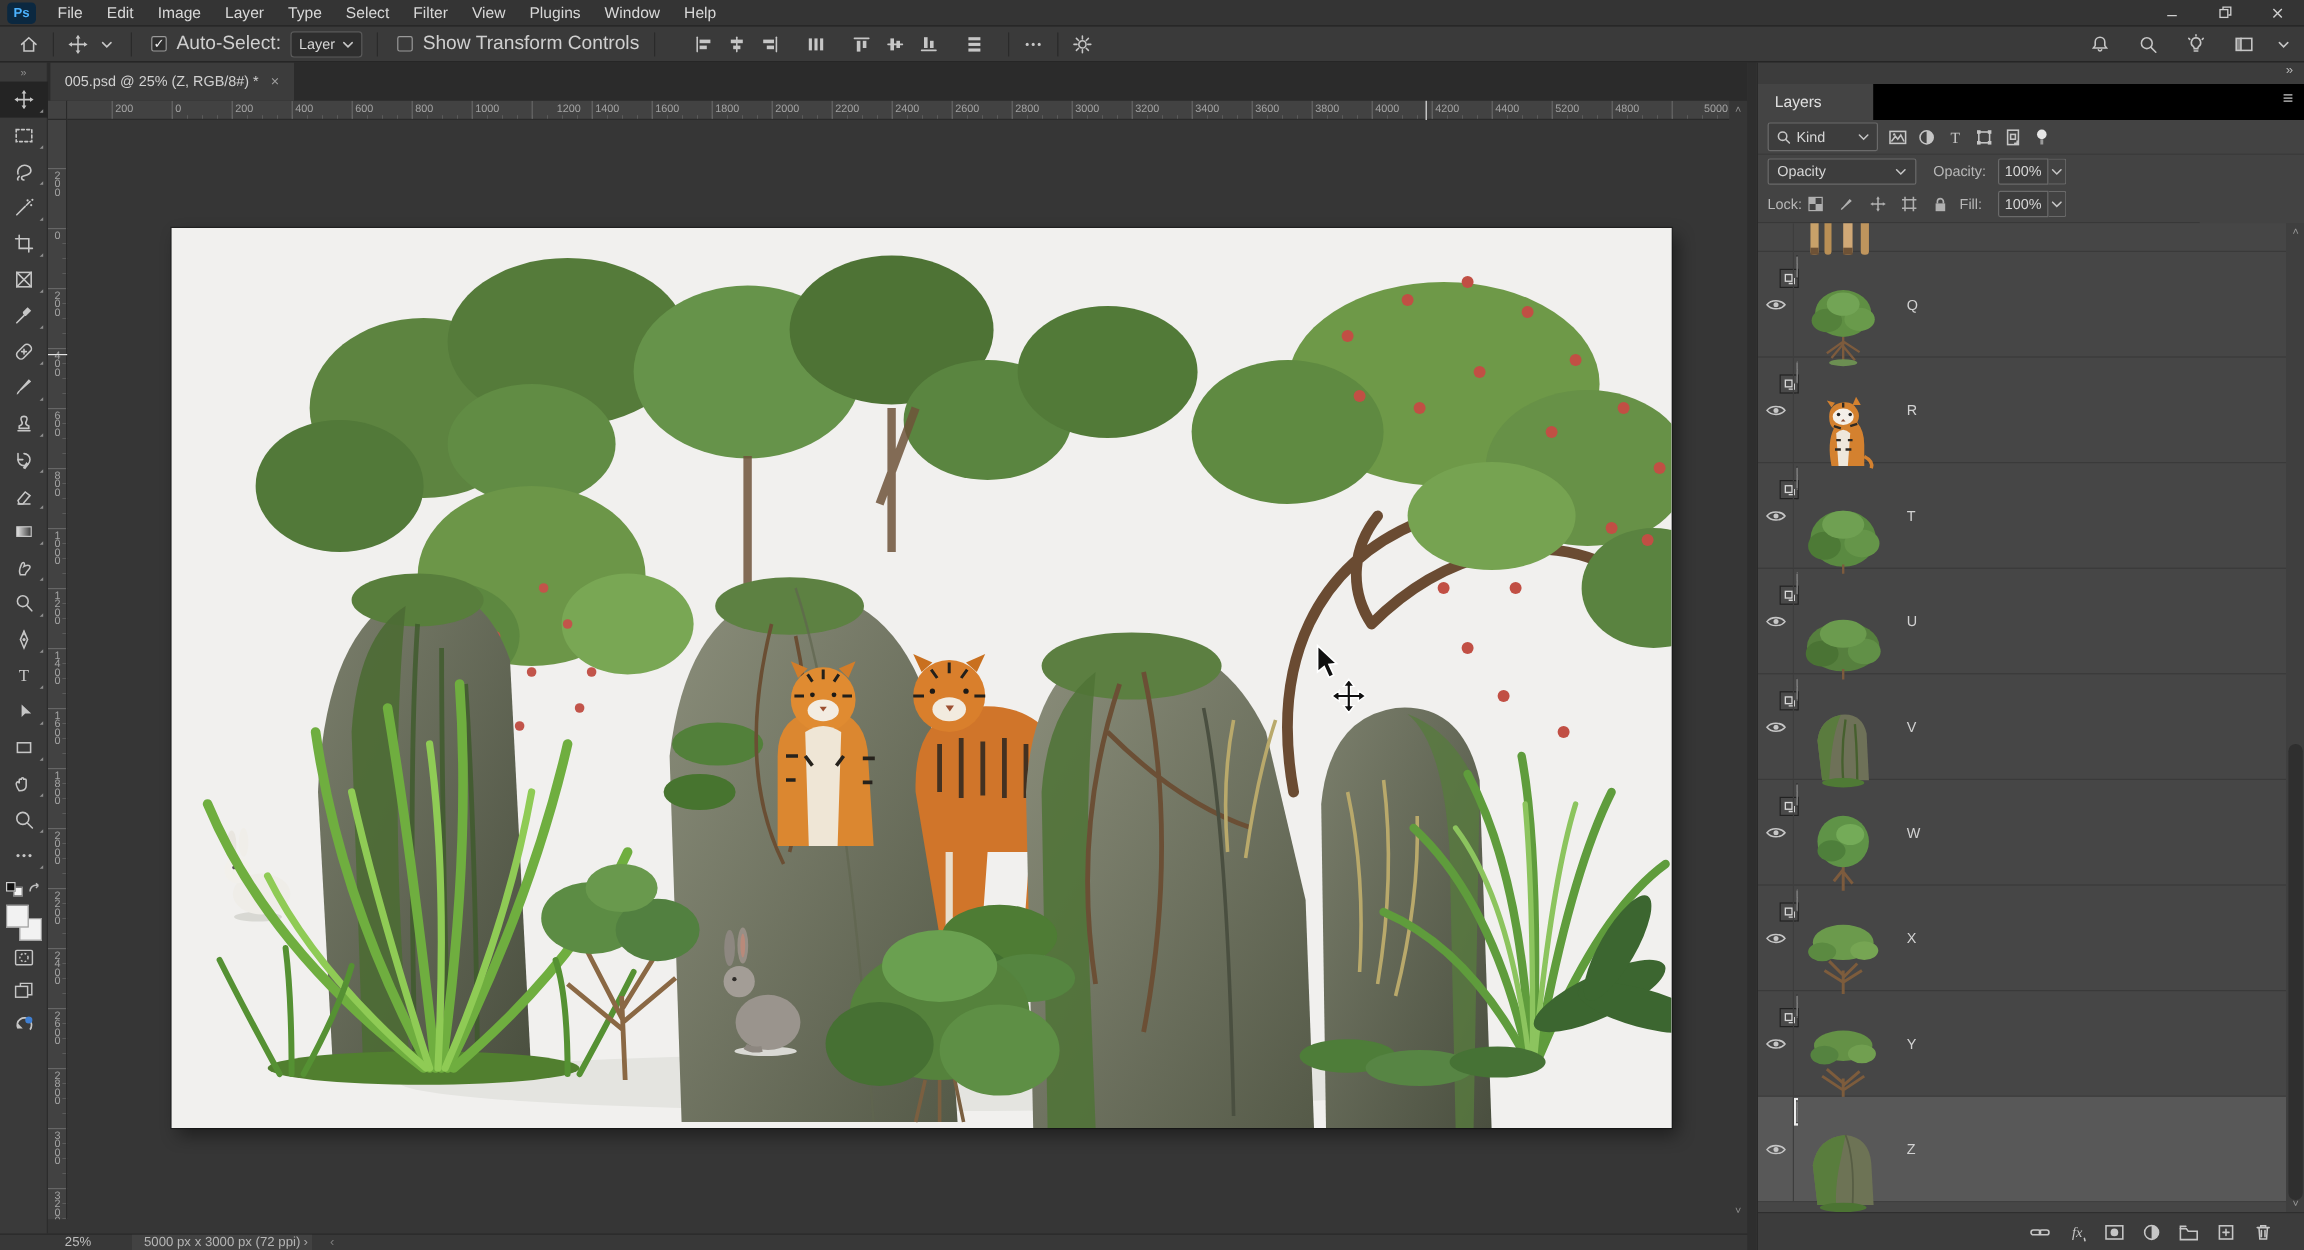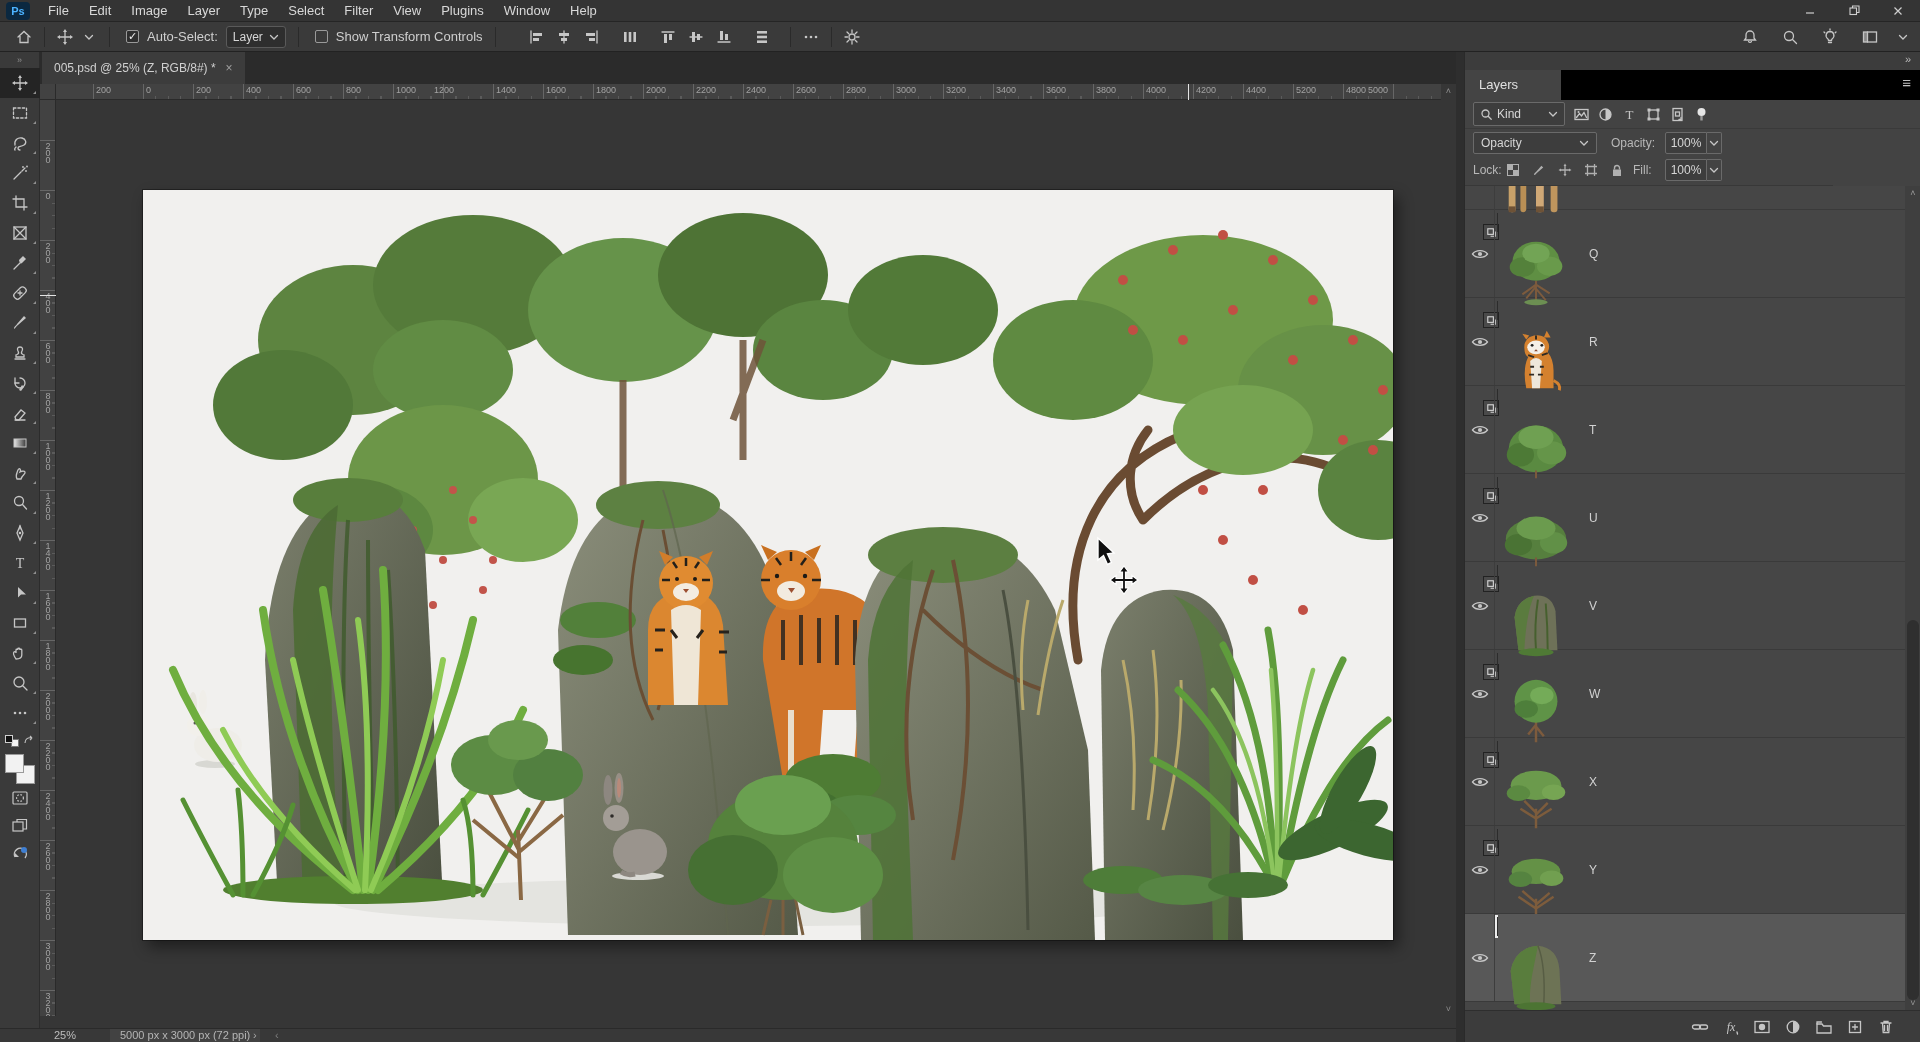--- a/index.html
+++ b/index.html
@@ -12,21 +12,21 @@
   .ps-logo { width:24px; height:18px; margin-left:6px; background:#0b2840; color:#4cb3ff; border-radius:4px; font-size:11px; font-weight:bold; display:flex; align-items:center; justify-content:center; }
   .menus { display:flex; margin-left:8px; height:100%; align-items:center; }
   .menu-item { font-size:13px; color:#d8d8d8; padding:0 10px; line-height:22px; cursor:default; }
   .win-controls { margin-left:auto; display:flex; height:100%; }
   .win-btn { width:44px; height:100%; display:flex; align-items:center; justify-content:center; color:#cfcfcf; }
 
   
   .optionsbar { position:absolute; left:0; top:22px; width:1920px; height:30px; background:#3a3a3a; border-bottom:1px solid #222; display:flex; align-items:center; z-index:49; }
   .ob-sep { width:1px; height:20px; background:#2a2a2a; margin:0 8px; }
   .ob-icon { width:24px; height:24px; display:flex; align-items:center; justify-content:center; }
-  .ob-label { font-size:13px; color:#cfcfcf; margin:16px 4px; white-space:nowrap; }
+  .ob-label { font-size:16px; color:#cfcfcf; margin:16px 4px; white-space:nowrap; }
   .checkbox { width:13px; height:13px; border:1px solid #9a9a9a; border-radius:2px; margin:0 4px 0 8px; display:flex; align-items:center; justify-content:center; font-size:11px; color:#f0f0f0; background:#2e2e2e; }
   .dropdown { height:22px; background:#2e2e2e; border:1px solid #5a5a5a; border-radius:3px; display:flex; align-items:center; padding:0 6px; gap:6px; font-size:12px; color:#d6d6d6; margin:0 4px; }
   .align-row { display:flex; align-items:center; gap:12px; margin-left:24px; }
   .align-ic { width:16px; height:16px; display:flex; align-items:center; justify-content:center; }
   .gap-l { margin-left:10px; }
   .ob-right { margin-left:auto; display:flex; align-items:center; gap:16px; padding-right:12px; }
 
   
   .tabstrip { position:absolute; left:40px; top:52px; width:1416px; height:32px; background:#2b2b2b; display:flex; z-index:10; }
   .doctab { height:100%; background:#3c3c3c; display:flex; align-items:center; padding:0 12px; margin-left:2px; font-size:12px; color:#d0d0d0; gap:10px; }
@@ -491,21 +491,21 @@
     <span class="hlabel" style="left: 140px;">200</span>
     <span class="htick" style="left: 187px;"></span>
     <span class="hlabel" style="left: 190px;">400</span>
     <span class="htick" style="left: 237px;"></span>
     <span class="hlabel" style="left: 240px;">600</span>
     <span class="htick" style="left: 287px;"></span>
     <span class="hlabel" style="left: 290px;">800</span>
     <span class="htick" style="left: 337px;"></span>
     <span class="hlabel" style="left: 340px;">1000</span>
     <span class="htick" style="left: 387px;"></span>
-    <span class="hlabel" style="left: 378px;">1200</span>
+    <span class="hlabel" style="left: 408px;">1200</span>
     <span class="htick" style="left: 437px;"></span>
     <span class="hlabel" style="left: 440px;">1400</span>
     <span class="htick" style="left: 487px;"></span>
     <span class="hlabel" style="left: 490px;">1600</span>
     <span class="htick" style="left: 537px;"></span>
     <span class="hlabel" style="left: 540px;">1800</span>
     <span class="htick" style="left: 587px;"></span>
     <span class="hlabel" style="left: 590px;">2000</span>
     <span class="htick" style="left: 637px;"></span>
     <span class="hlabel" style="left: 640px;">2200</span>
@@ -529,21 +529,21 @@
     <span class="hlabel" style="left: 1090px;">4000</span>
     <span class="htick" style="left: 1137px;"></span>
     <span class="hlabel" style="left: 1140px;">4200</span>
     <span class="htick" style="left: 1187px;"></span>
     <span class="hlabel" style="left: 1190px;">4400</span>
     <span class="htick" style="left: 1237px;"></span>
     <span class="hlabel" style="left: 1240px;">5200</span>
     <span class="htick" style="left: 1287px;"></span>
     <span class="hlabel" style="left: 1290px;">4800</span>
     <span class="htick" style="left: 1337px;"></span>
-    <span class="hlabel" style="left: 1312px;">5000</span>
+    <span class="hlabel" style="left: 1364px;">5000</span>
   </div>
 <div class="vruler" id="vruler">
     <span class="vtick" style="top: 40px;"></span>
     <span class="vlabel" style="top: 43px;">2<br>0<br>0</span>
     <span class="vtick" style="top: 90px;"></span>
     <span class="vlabel" style="top: 93px;">0</span>
     <span class="vtick" style="top: 140px;"></span>
     <span class="vlabel" style="top: 143px;">2<br>0<br>0</span>
     <span class="vtick" style="top: 190px;"></span>
     <span class="vlabel" style="top: 193px;">4<br>0<br>0</span>

